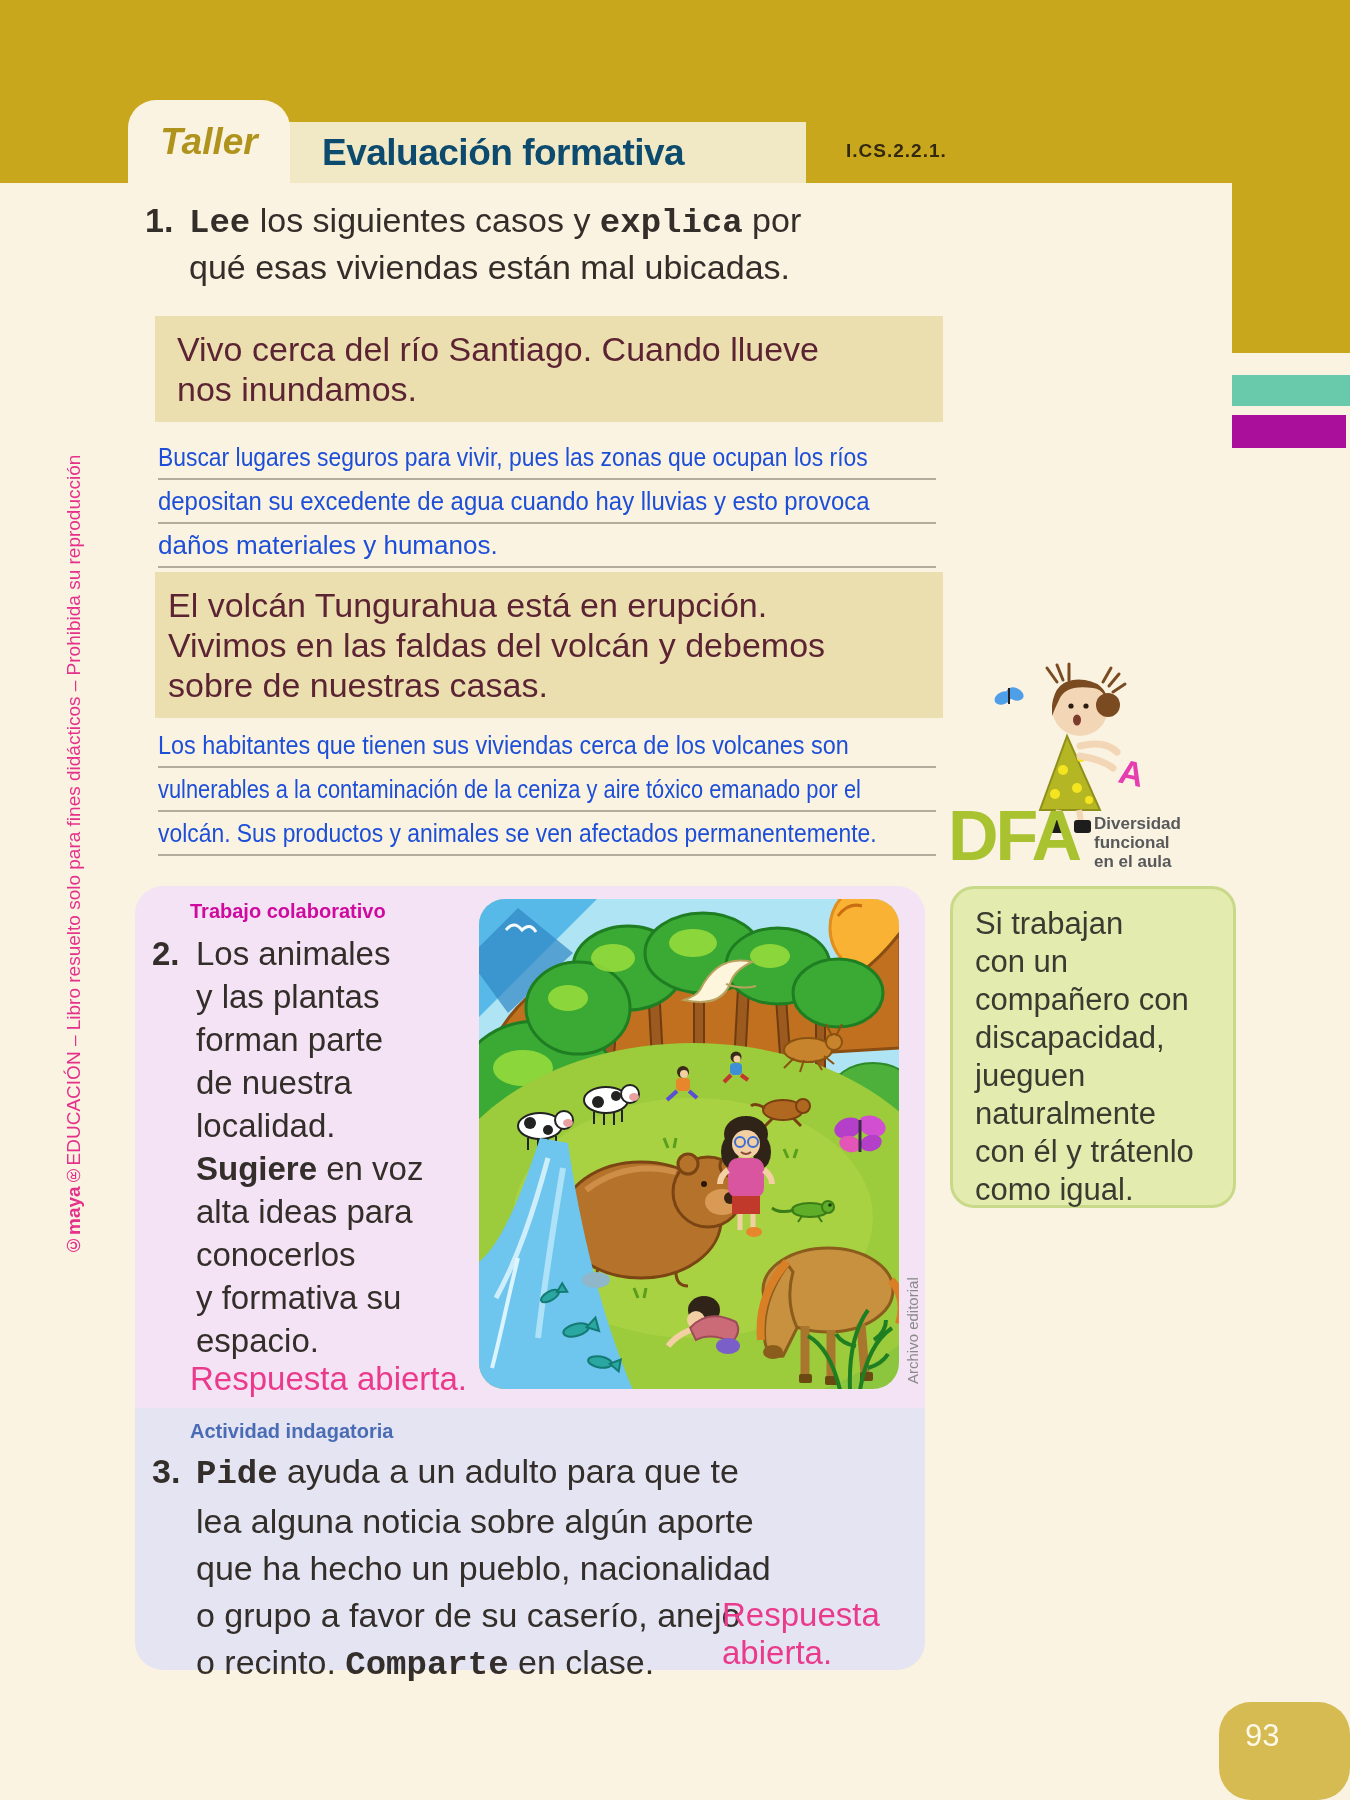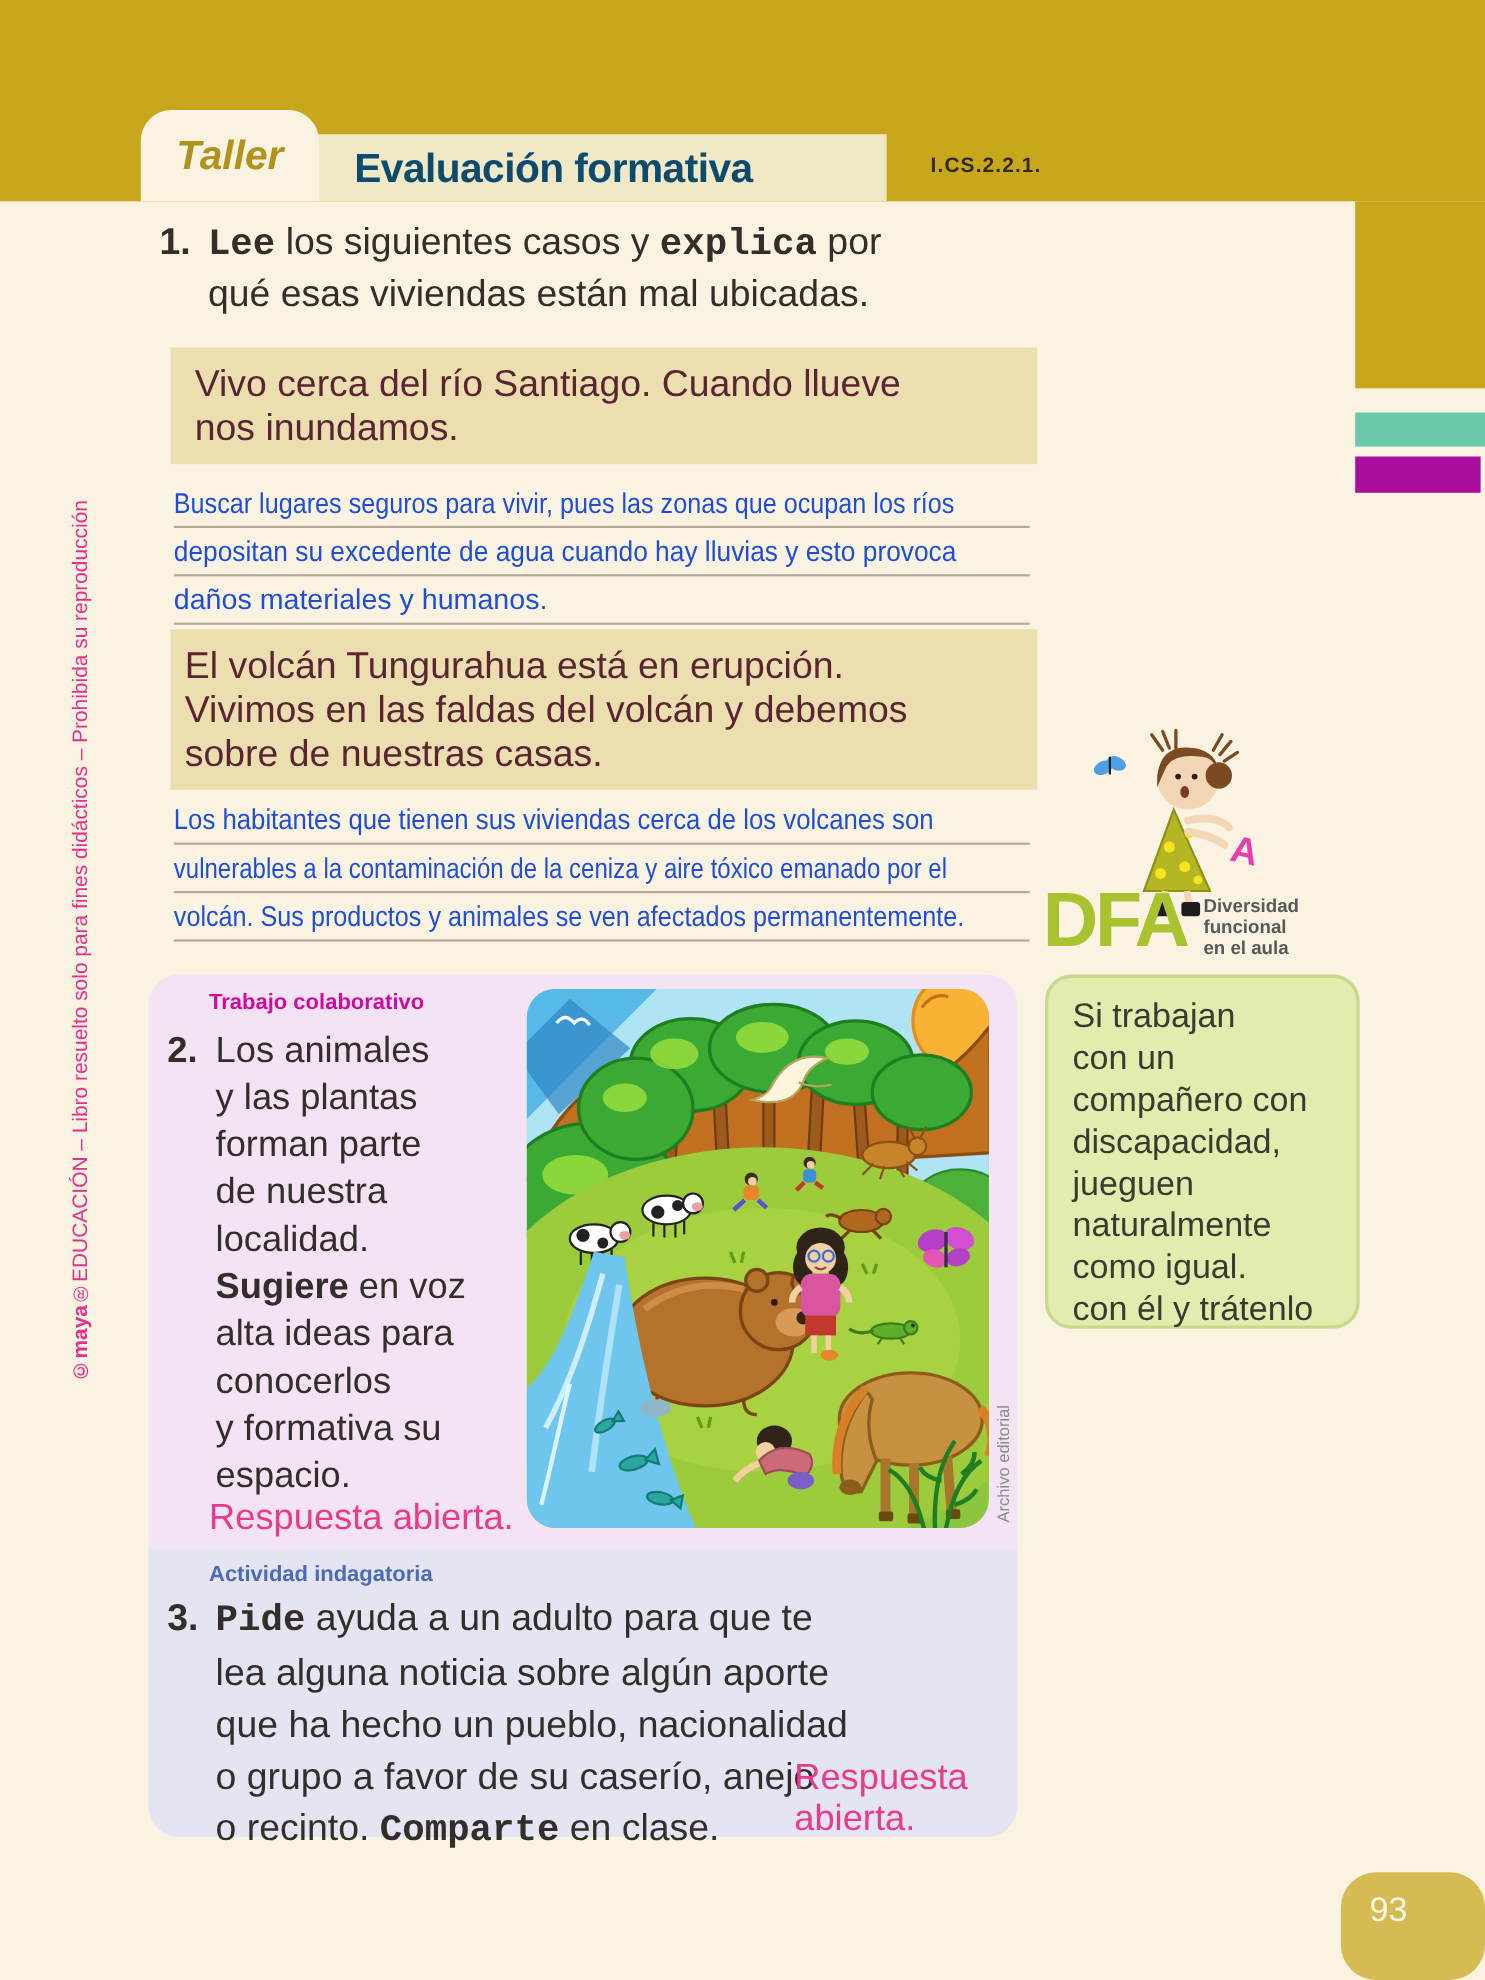--- a/index.html
+++ b/index.html
@@ -195,22 +195,22 @@
     <div>en el aula</div>
   </div>
 
   <div class="dfa-note">
     <div>Si trabajan</div>
       <div>con un</div>
     <div>compañero con</div>
       <div>discapacidad,</div>
     <div>jueguen</div>
       <div>naturalmente</div>
-    <div>como igual.</div>
-      <div>con él y trátenlo</div>
+    <div>con él y trátenlo</div>
+      <div>como igual.</div>
   </div>
 
   <div class="q2-box"></div>
   <div class="q2-tag">Trabajo colaborativo</div>
   <div class="q2-text q-row">
     <span class="q-num" style="font-size:33px;line-height:43px;">2.</span>
     <div class="q2-col">
       <div>Los animales</div>
       <div>y las plantas</div>
       <div>forman parte</div>

